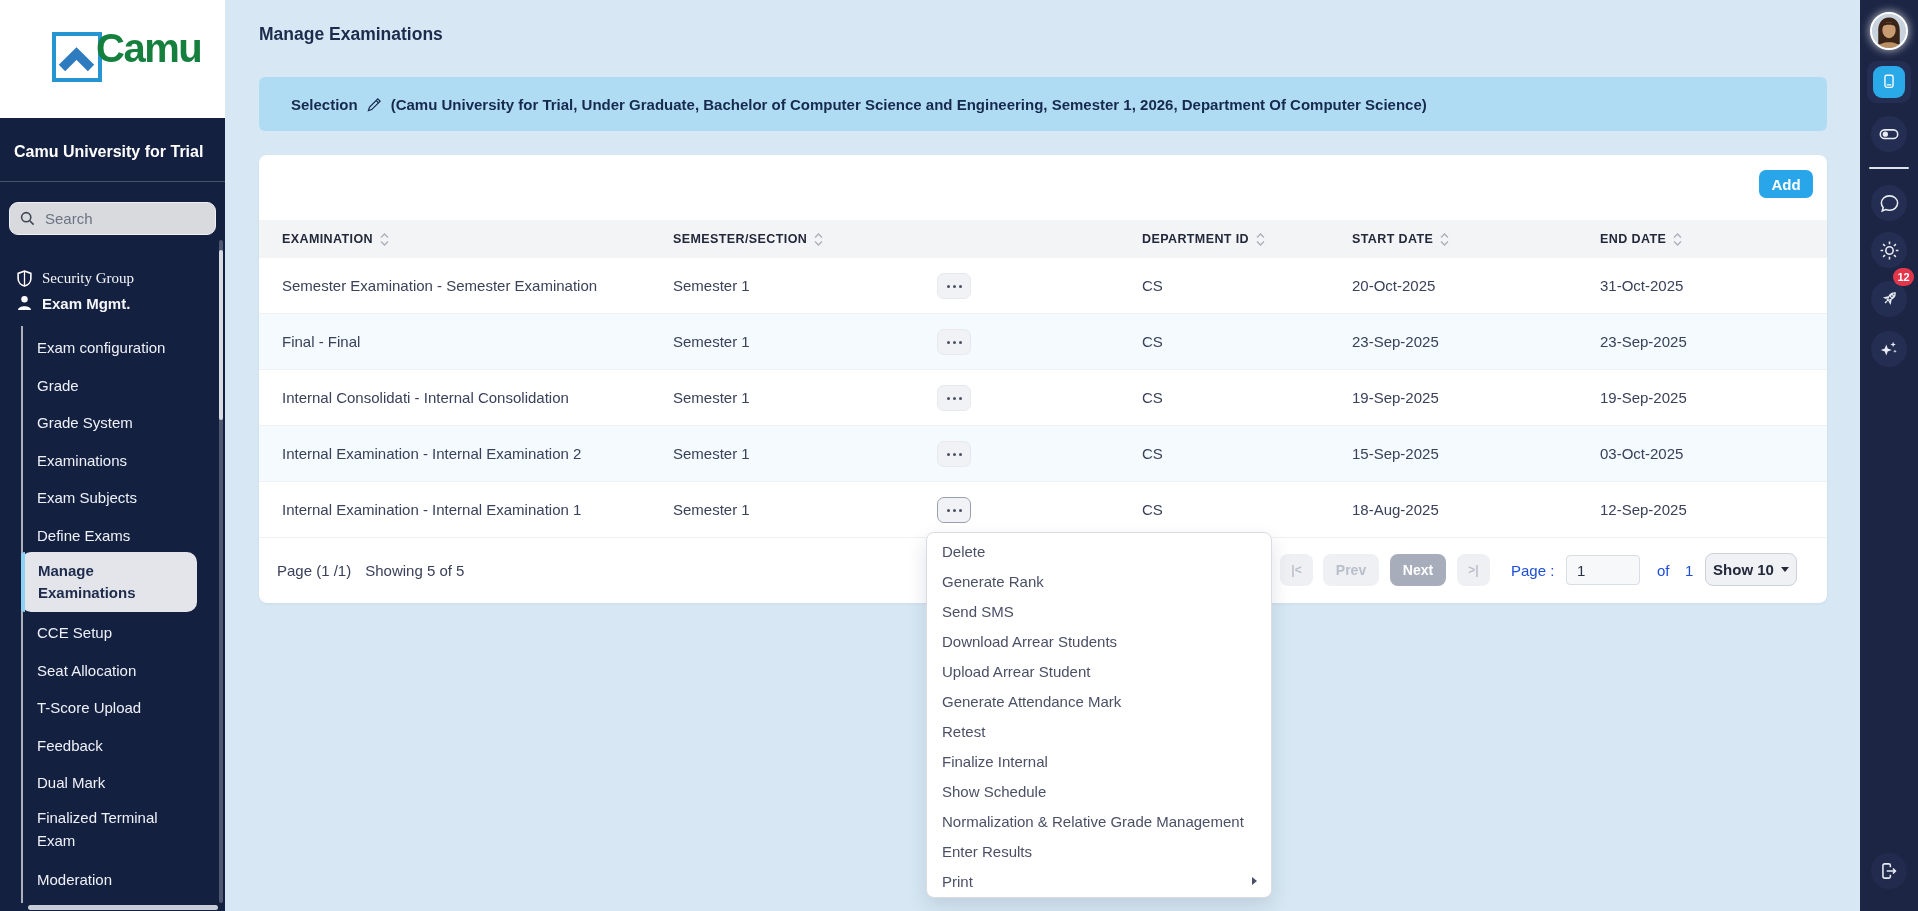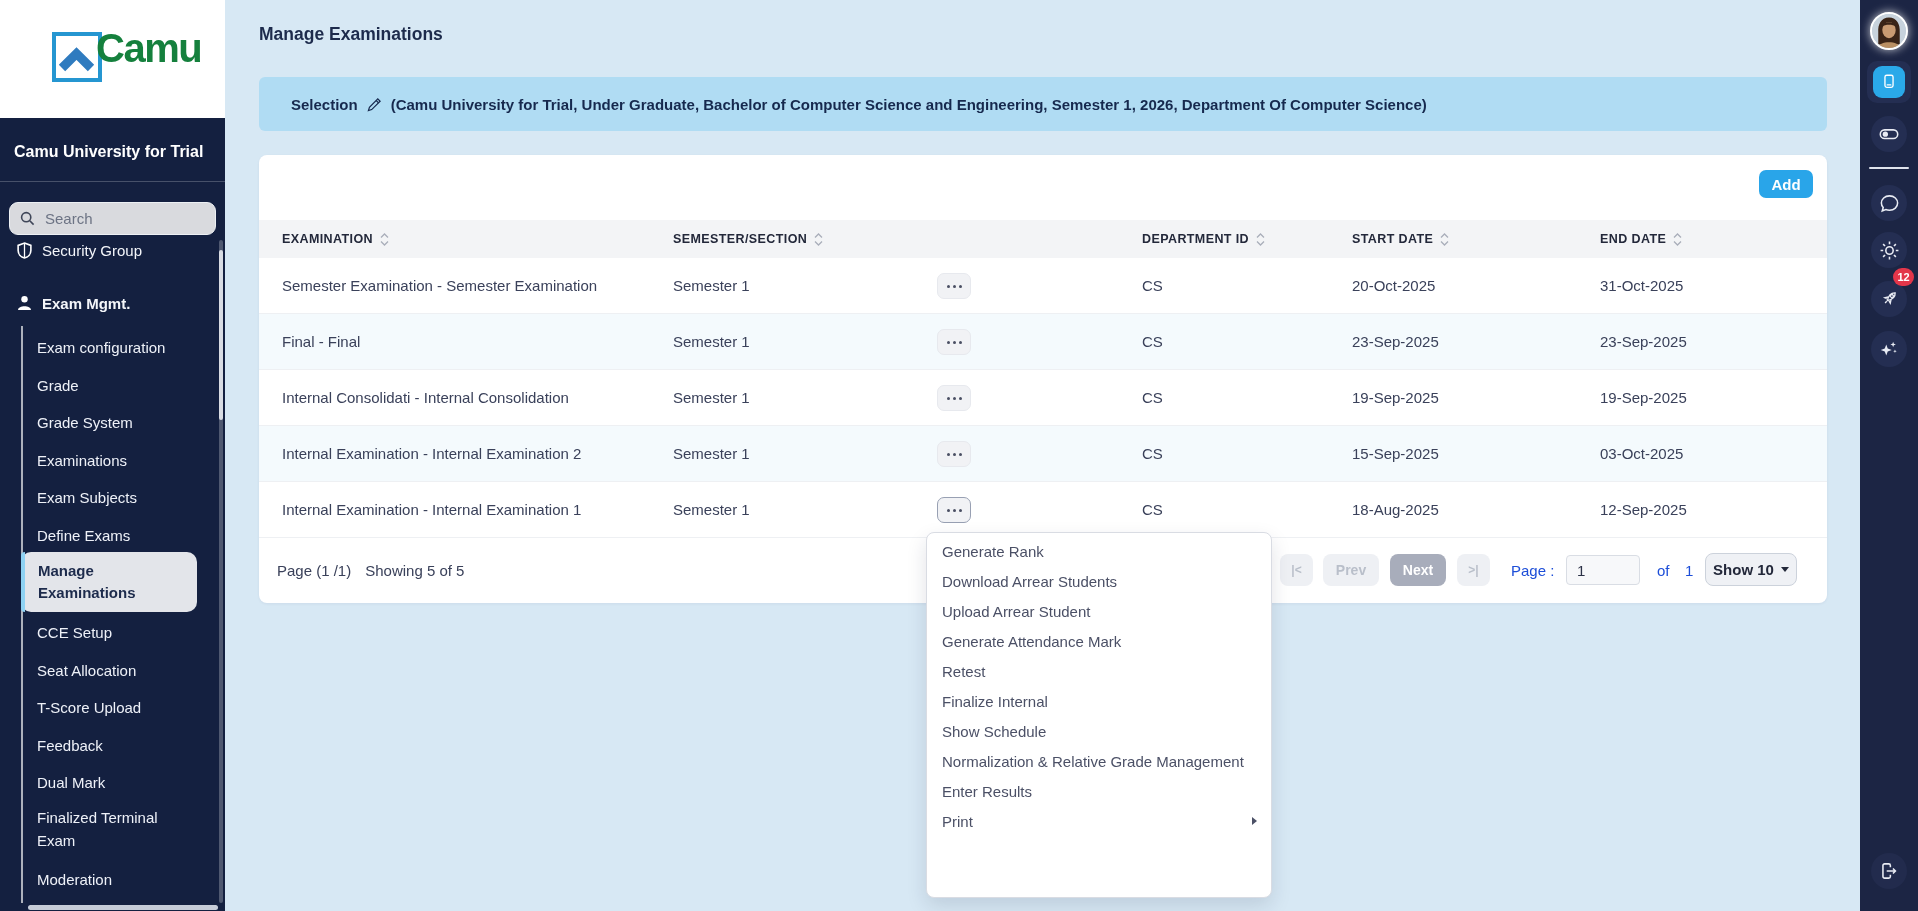--- a/index.html
+++ b/index.html
@@ -14,21 +14,21 @@
   .logo-text{position:absolute;left:96px;top:26px;font-size:40px;font-weight:bold;color:#15803d;letter-spacing:-1.5px;}
   .university{position:absolute;left:14px;top:143px;font-size:16px;font-weight:bold;color:#fff;}
   .side-divider{position:absolute;left:0;top:181px;width:225px;height:1px;background:rgba(255,255,255,.22);}
   .search-box{position:absolute;left:9px;top:202px;width:207px;height:33px;box-sizing:border-box;border-radius:9px;
               background:#d9dade;border:1px solid #edf0f4;display:flex;align-items:center;padding:8px 10px;gap:8px;}
   .search-box input{flex:1;min-width:0;background:transparent;border:none;outline:none;font-size:15px;color:#3a4152;font-family:inherit;}
   .search-box input::placeholder{color:#6c7384;}
   .nav-item{position:absolute;left:0;width:225px;height:22px;color:#f4f6fa;font-size:15px;cursor:pointer;}
   .nav-item .nicon{position:absolute;left:17px;top:2px;display:flex;}
   .nav-item .nlabel{position:absolute;left:42px;top:2px;}
-  #nav-security{top:240px;}
+  #nav-security{top:268px;font-family:Liberation Serif, serif;}
   #nav-exammgmt{top:293px;font-weight:bold;}
   .subline{position:absolute;left:21px;top:326px;width:2px;height:577px;background:rgba(255,255,255,.65);}
   .sm{position:absolute;left:37px;width:180px;color:#eef1f8;font-size:15px;line-height:1.55;white-space:nowrap;cursor:pointer;}
   #sm-0{top:336px}#sm-1{top:374px}#sm-2{top:411px}#sm-3{top:449px}#sm-4{top:486px}#sm-5{top:524px}
   #sm-7{top:621px}#sm-8{top:659px}#sm-9{top:696px}#sm-10{top:734px}#sm-11{top:771px}
   #sm-12{top:806px;width:132px;white-space:normal;}
   #sm-13{top:868px}
   .active-item{position:absolute;left:21px;top:552px;width:176px;height:60px;background:#e3e5ea;border-radius:10px;
                box-sizing:border-box;padding:8px 0 0 17px;font-size:15px;font-weight:bold;color:#1d2b4c;line-height:1.45;cursor:pointer;}
   .active-item::before{content:"";position:absolute;left:0;top:0;width:4px;height:60px;background:#8ed2f3;border-radius:4px 0 0 4px;}
@@ -295,21 +295,27 @@
     <div class="flabel" id="of-label">of</div>
     <div class="flabel" id="total-label">1</div>
     <button class="show-btn">
       <span>Show 10</span>
       <span class="caret"></span>
     </button>
   </div>
 
   <div class="menu">
     <div class="mitem">
+        <span>Delete</span>
+      </div>
+    <div class="mitem">
         <span>Generate Rank</span>
+      </div>
+    <div class="mitem">
+        <span>Send SMS</span>
       </div>
     <div class="mitem">
         <span>Download Arrear Students</span>
       </div>
     <div class="mitem">
         <span>Upload Arrear Student</span>
       </div>
     <div class="mitem">
         <span>Generate Attendance Mark</span>
       </div>

